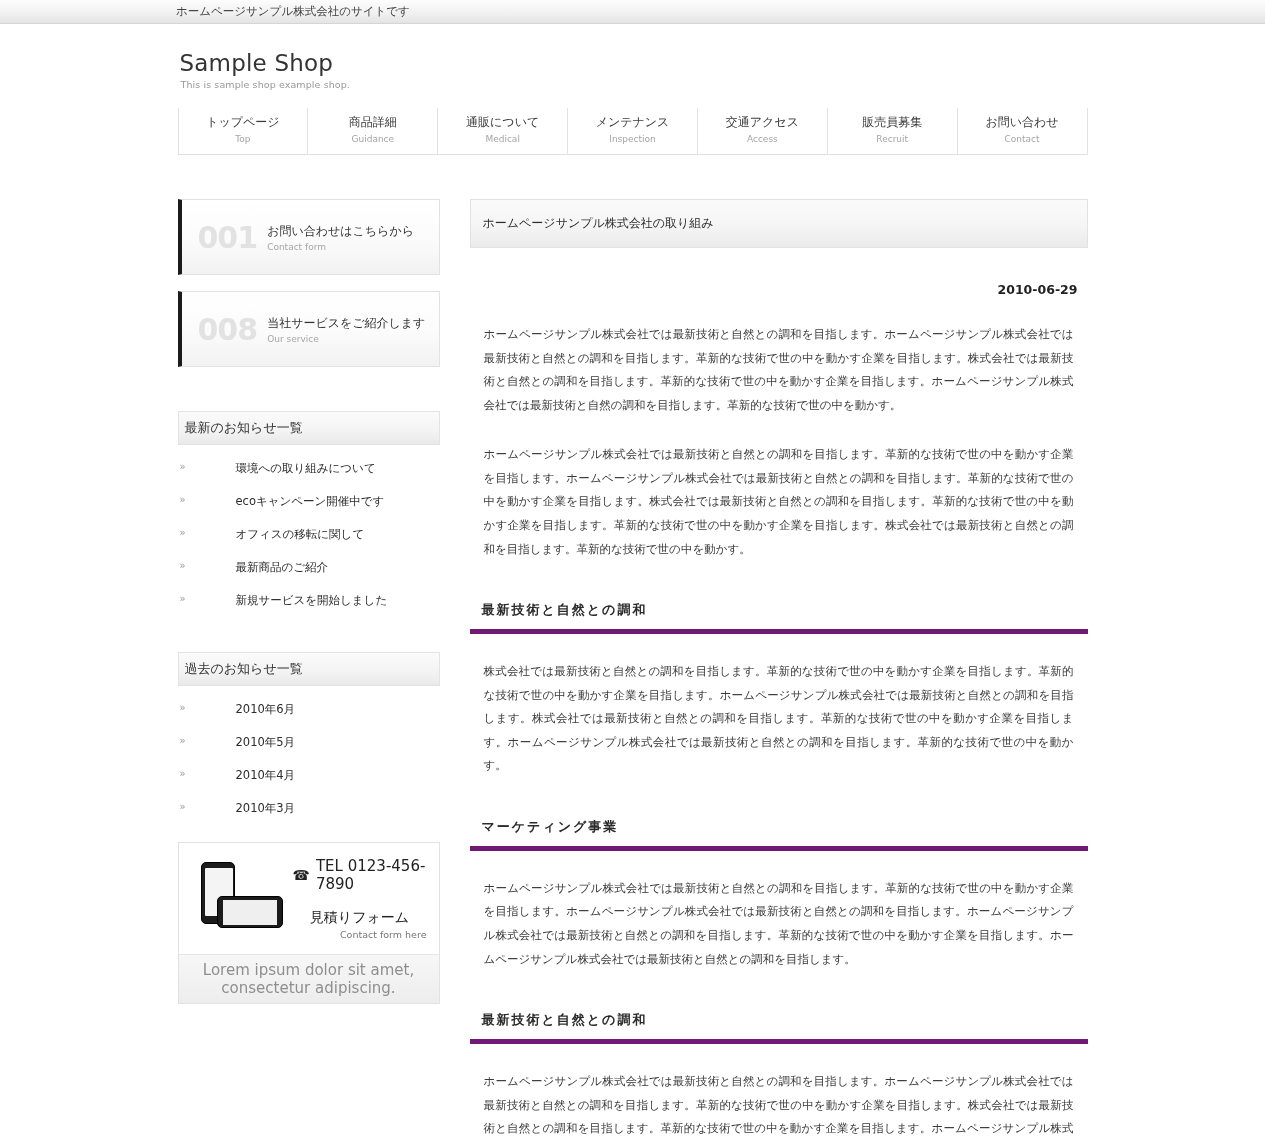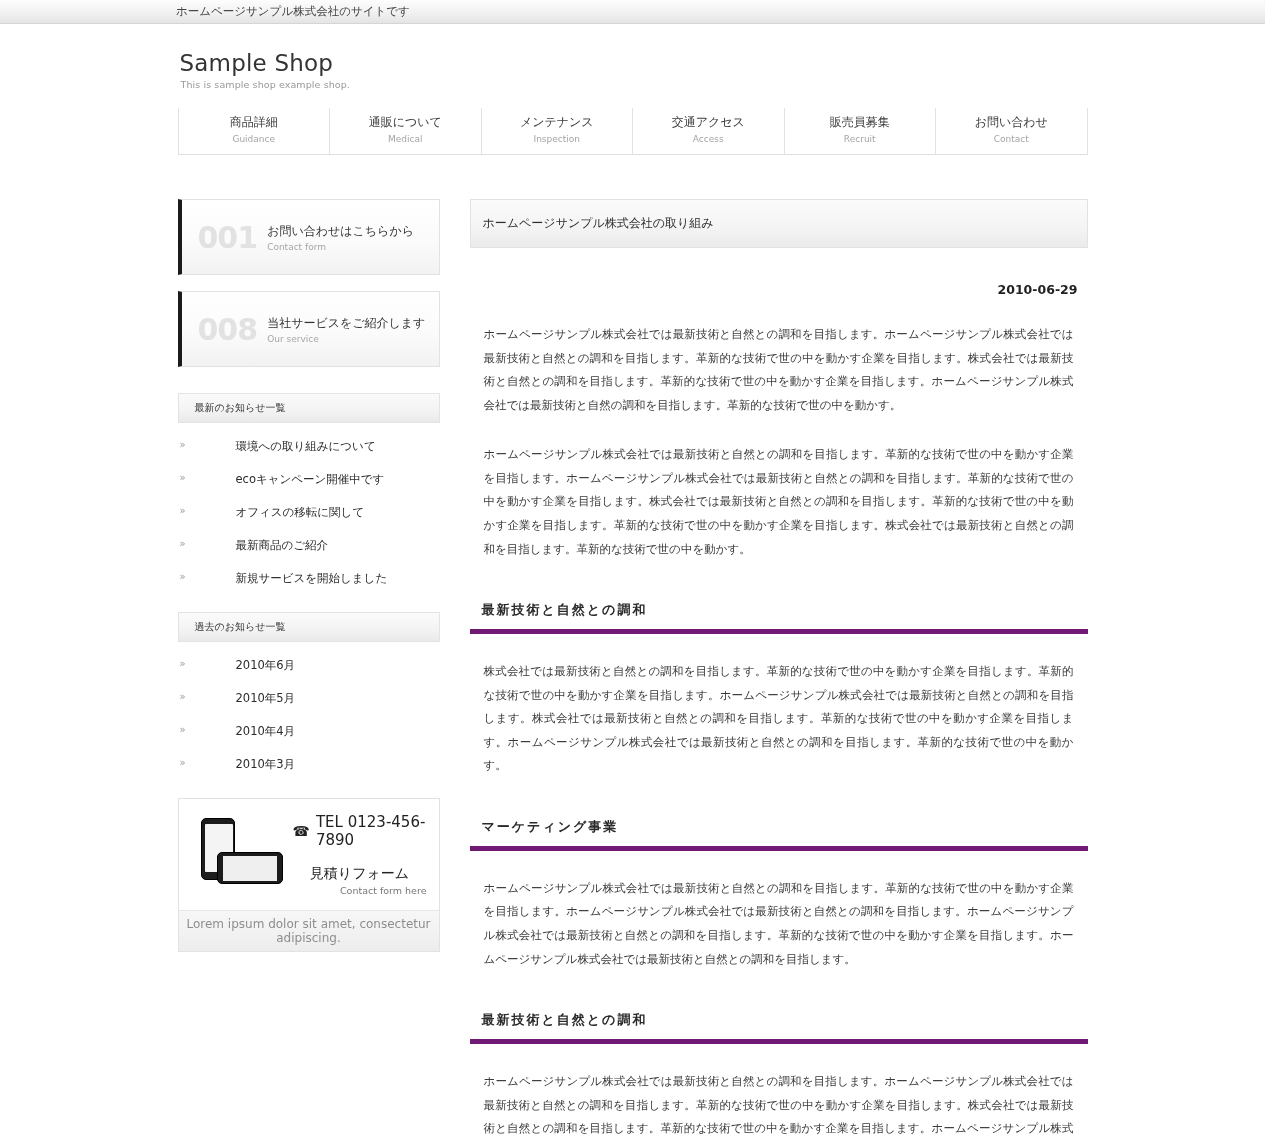--- a/index.html
+++ b/index.html
@@ -86,24 +86,24 @@
     margin: 0 10px 0 16px;
     letter-spacing: -1px;
   }
   .banner .btxt-jp { font-size: 12px; color: #333; display:block; }
   .banner .btxt-en { font-size: 9px; color: #a7a7a7; display:block; margin-top: 2px; }
 
   
   .side-head {
     background: linear-gradient(to bottom, #fbfbfb 0%, #f3f3f3 60%, #e9e9e9 100%);
     border: 1px solid #e3e3e3;
-    font-size: 10px;
+    font-size: 13px;
     color: #333;
-    padding: 7px 16px;
-    margin-top: 26px;
+    padding: 7px 6px;
+    margin-top: 44px;
   }
   ul.side-list { list-style: none; margin: 16px 0 0 0; padding: 0; }
   ul.side-list li {
     padding: 0 0 0 16px;
     margin-bottom: 18px;
     position: relative;
     font-size: 11.5px;
   }
   ul.side-list li:before {
     content: "\00BB";
@@ -150,21 +150,21 @@
   }
   .cc-right { flex: 1 1 auto; padding-left: 6px; }
   .cc-tel { font-size: 15px; color: #222; display: flex; align-items: center; }
   .cc-tel .tel-icon { font-size: 14px; margin-right: 6px; }
   .cc-form { font-size: 14px; color: #222; margin-top: 16px; text-align: center; }
   .cc-form-en { font-size: 9.5px; color: #777; text-align: right; margin-top: 2px; }
   .cc-foot {
     margin: 14px -12px 0 -12px;
     background: linear-gradient(to bottom, #f7f7f7, #ededed);
     border-top: 1px solid #e7e7e7;
-    font-size: 12px;
+    font-size: 15px;
     color: #8e8e8e;
     text-align: center;
     padding: 6px 0;
   }
 
   
   .main-head {
     background: linear-gradient(to bottom, #fbfbfb 0%, #f4f4f4 60%, #eaeaea 100%);
     border: 1px solid #e2e2e2;
     font-size: 12px;
@@ -202,20 +202,24 @@
 </div>
 
 <div class="page">
   <div class="wrap">
 
     <header class="site-head">
       <h1 class="logo-title">Sample Shop</h1>
       <div class="logo-sub">This is sample shop example shop.</div>
 
       <nav class="main-nav">
+        <div class="nav-item">
+          <span class="nav-jp">トップページ</span>
+          <span class="nav-en">Top</span>
+        </div>
         <div class="nav-item">
           <span class="nav-jp">商品詳細</span>
           <span class="nav-en">Guidance</span>
         </div>
         <div class="nav-item">
           <span class="nav-jp">通販について</span>
           <span class="nav-en">Medical</span>
         </div>
         <div class="nav-item">
           <span class="nav-jp">メンテナンス</span>

